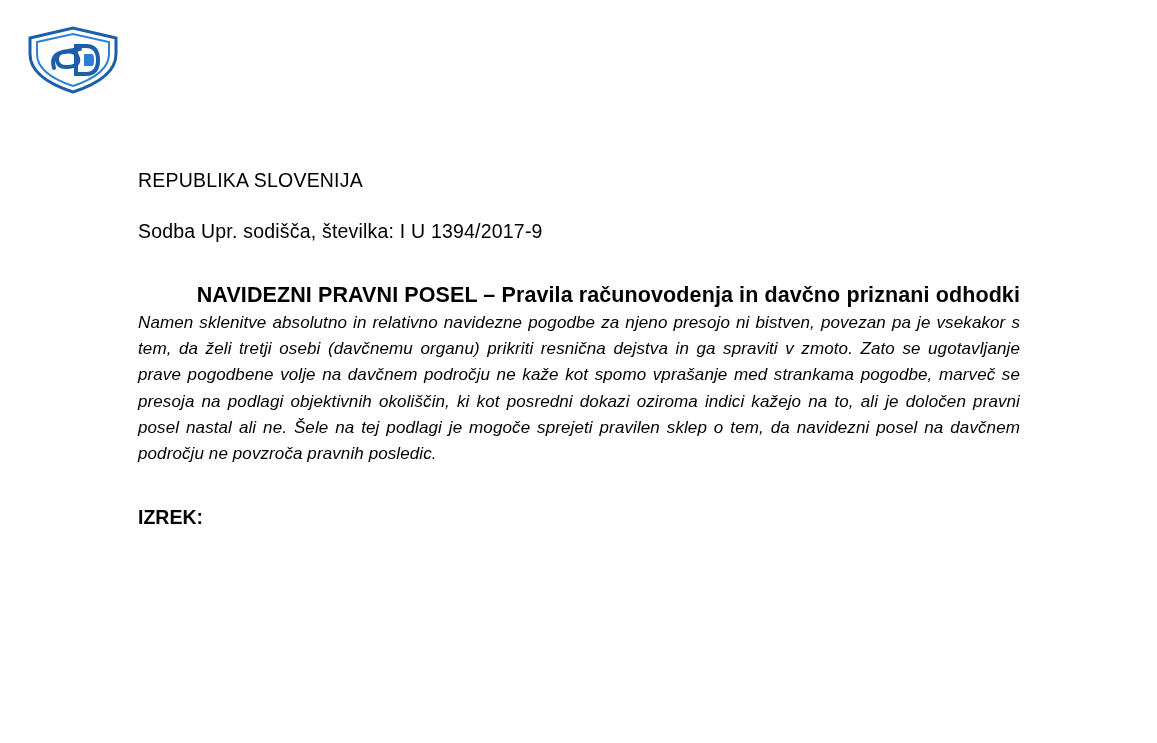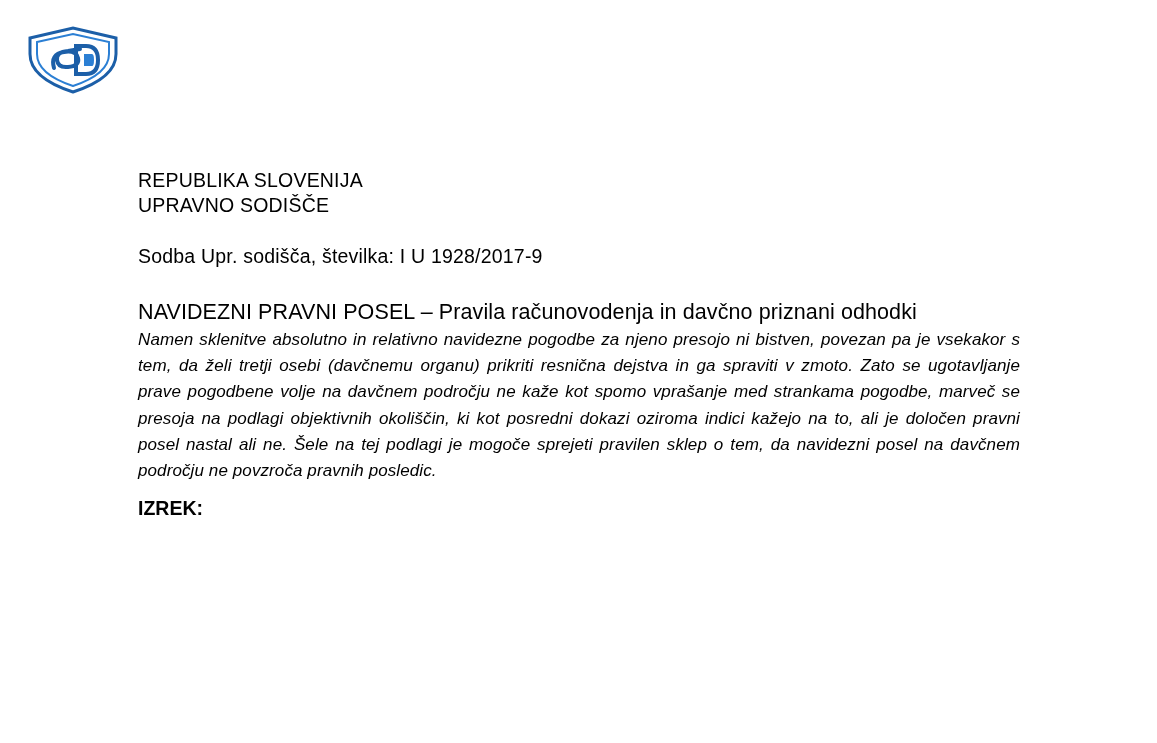--- a/index.html
+++ b/index.html
@@ -38,42 +38,42 @@
     line-height: 25px;
     letter-spacing: 0.2px;
   }
   .spacer-1 { height: 26px; }
   .meta-line {
     font-size: 19.5px;
     line-height: 25px;
     letter-spacing: 0.2px;
   }
   .title {
-    margin-top: 28px;
+    margin-top: 36px;
     font-size: 21.5px;
-    font-weight: normal;
-    text-align: left;
+    font-weight: bold;
+    text-align: right;
     line-height: 30px;
     letter-spacing: 0.1px;
   }
   .section-head {
     margin-top: 54px;
     font-size: 19.5px;
     font-weight: bold;
     line-height: 25px;
   }
   .para {
     font-size: 17px;
     line-height: 26.2px;
     text-align: justify;
     letter-spacing: 0.1px;
     font-style: italic;
   }
   .section-head-2 {
-    margin-top: 12px;
+    margin-top: 38px;
     font-size: 19.5px;
     font-weight: bold;
     line-height: 25px;
   }
 </style>
 </head>
 <body>
 
 <div class="page">
 
@@ -83,25 +83,24 @@
       <path d="M13 18 L49 10 L85 18 L85 30 Q85 50 49 62 Q13 50 13 30 Z" fill="none" stroke="#2b7fd4" stroke-width="2"></path>
       <path d="M30 44 Q26 30 40 28 Q52 26 54 34 Q56 42 44 43 Q34 44 33 36 Q32 28 44 27 L56 25" fill="none" stroke="#1c5fa8" stroke-width="4" stroke-linecap="round"></path>
       <path d="M52 22 L52 50 L62 50 Q74 50 74 36 Q74 22 62 22 Z" fill="none" stroke="#1c5fa8" stroke-width="4"></path>
       <path d="M60 30 L68 30 Q70 30 70 36 Q70 42 68 42 L60 42 Z" fill="#2b7fd4" stroke="none"></path>
     </svg>
   </div>
 
   <div class="doc-body">
 
     <div class="org-line">REPUBLIKA SLOVENIJA</div>
-    <div class="org-line">UPRAVNO SODIŠČE</div>
 
     <div class="spacer-1"></div>
 
-    <div class="meta-line">Sodba Upr. sodišča, številka: I U 1928/2017-9</div>
+    <div class="meta-line">Sodba Upr. sodišča, številka: I U 1394/2017-9</div>
 
     <div class="title">NAVIDEZNI PRAVNI POSEL – Pravila računovodenja in davčno priznani odhodki</div>
 
     <div class="para">Namen sklenitve absolutno in relativno navidezne pogodbe za njeno presojo ni bistven, povezan pa je vsekakor s tem, da želi tretji osebi (davčnemu organu) prikriti resnična dejstva in ga spraviti v zmoto. Zato se ugotavljanje prave pogodbene volje na davčnem področju ne kaže kot spomo vprašanje med strankama pogodbe, marveč se presoja na podlagi objektivnih okoliščin, ki kot posredni dokazi oziroma indici kažejo na to, ali je določen pravni posel nastal ali ne. Šele na tej podlagi je mogoče sprejeti pravilen sklep o tem, da navidezni posel na davčnem področju ne povzroča pravnih posledic.</div>
 
     <div class="section-head-2">IZREK:</div>
 
   </div>
 
 </div>

